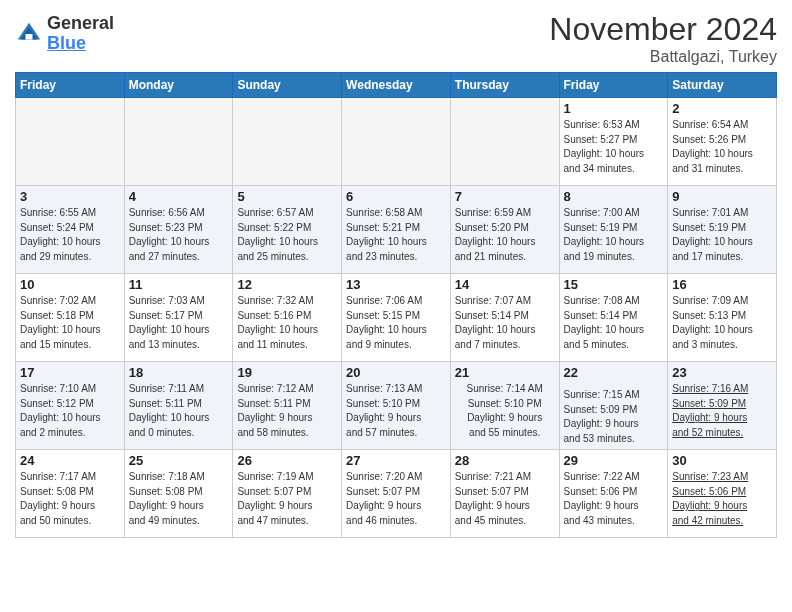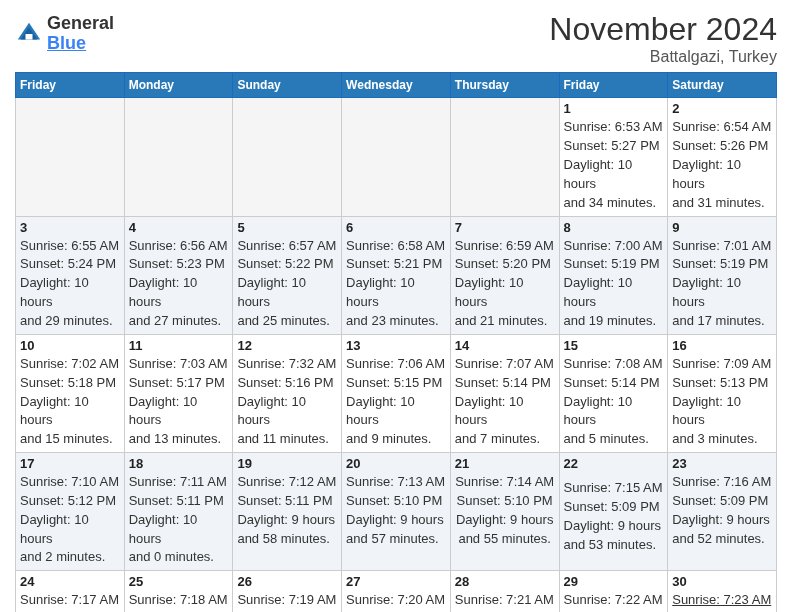--- a/index.html
+++ b/index.html
@@ -81,21 +81,21 @@
       background: #f0f4f8;
     }
     .day-num {
       font-size: 13px;
       font-weight: bold;
       color: #222;
       display: block;
       margin-bottom: 2px;
     }
     .day-info {
-      font-size: 13px;
+      font-size: 10px;
       line-height: 1.45;
       color: #333;
     }
   </style>
 </head>
 <body>
 
 <div class="page">
   <div class="header">
     <div class="logo">
@@ -291,21 +291,21 @@
           </td>
           <td class="alt-row">
             <span class="day-num">22</span>
             <div class="day-info" style="white-space: pre-line; margin-top: 8px;">Sunrise: 7:15 AM
 Sunset: 5:09 PM
 Daylight: 9 hours
 and 53 minutes.</div>
           </td>
           <td class="alt-row">
             <span class="day-num">23</span>
-            <div class="day-info" style="white-space: pre-line;">Sunrise: 7:16 AM
+            <div class="day-info" style="white-space: pre-line; text-decoration: underline;">Sunrise: 7:16 AM
 Sunset: 5:09 PM
 Daylight: 9 hours
 and 52 minutes.</div>
           </td>
         </tr>
         <tr>
           <td>
             <span class="day-num">24</span>
             <div class="day-info" style="white-space: pre-line;">Sunrise: 7:17 AM
 Sunset: 5:08 PM

